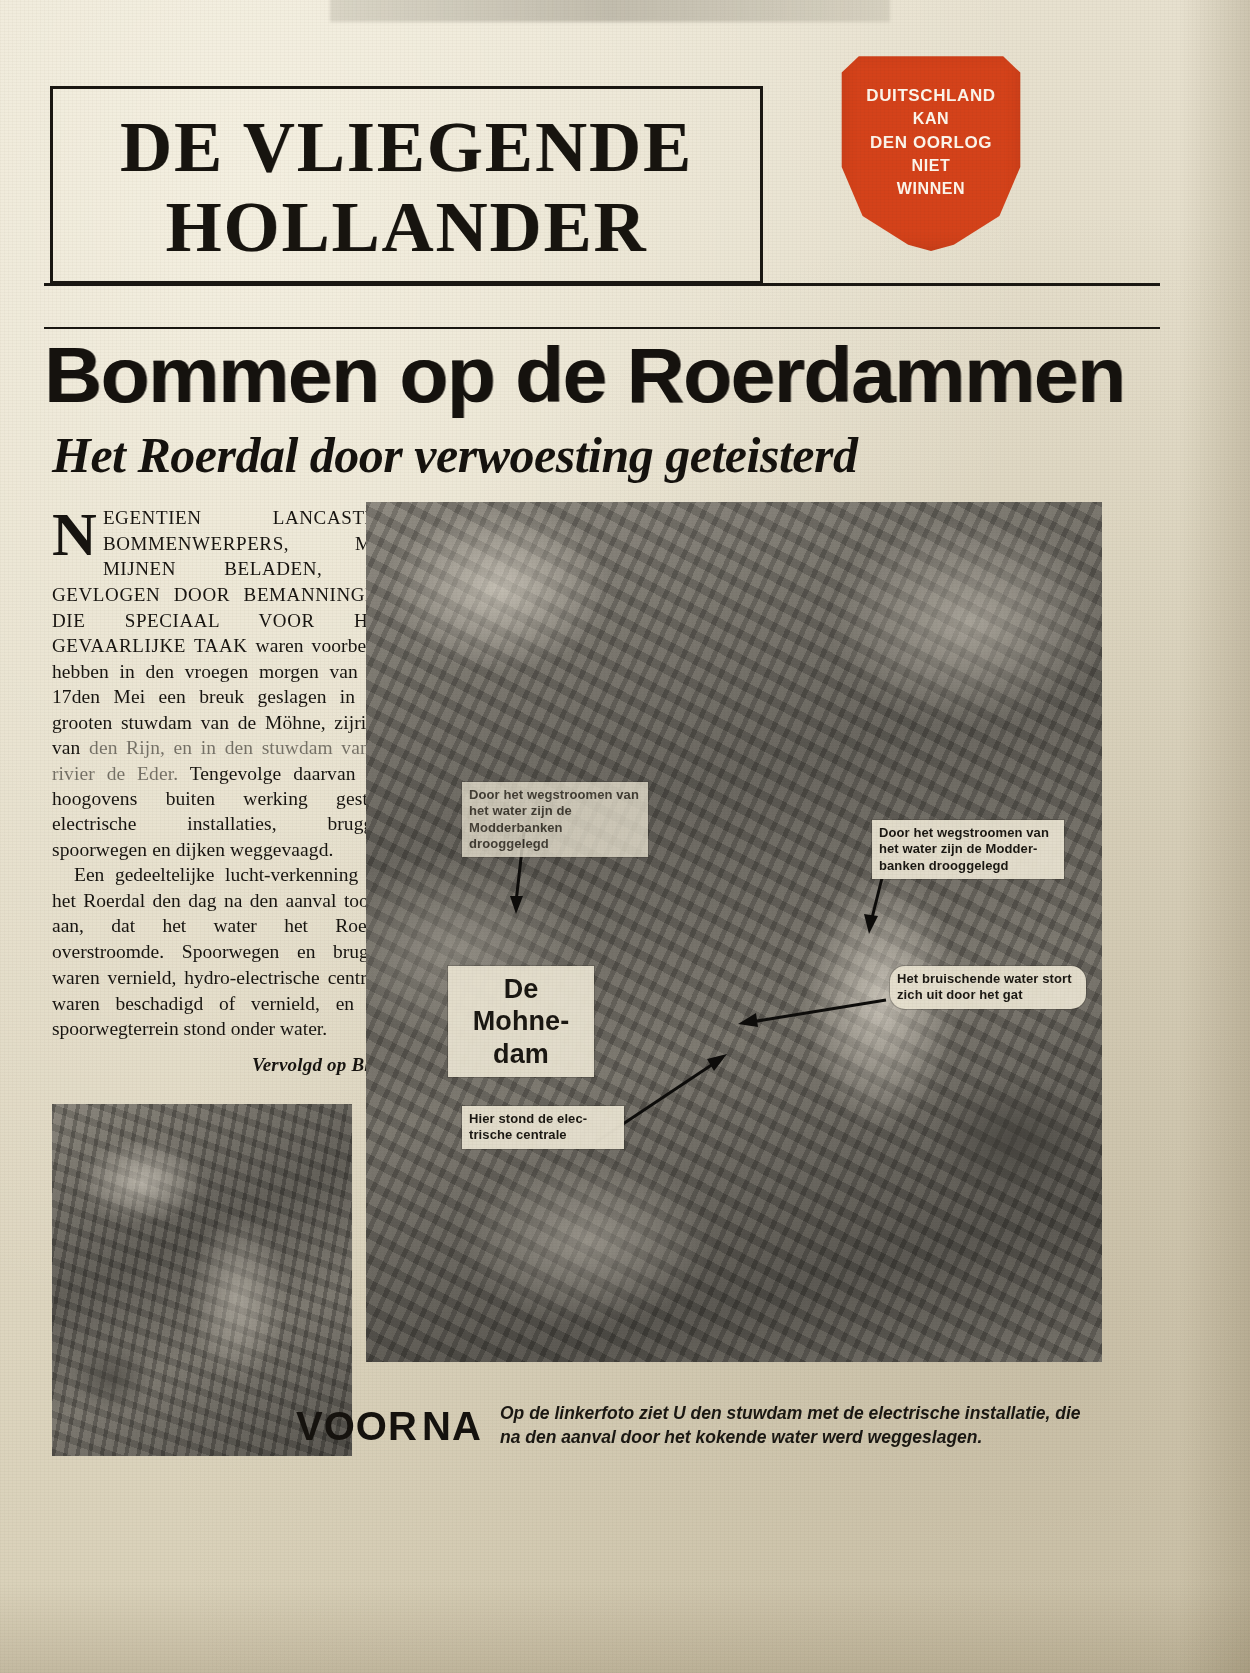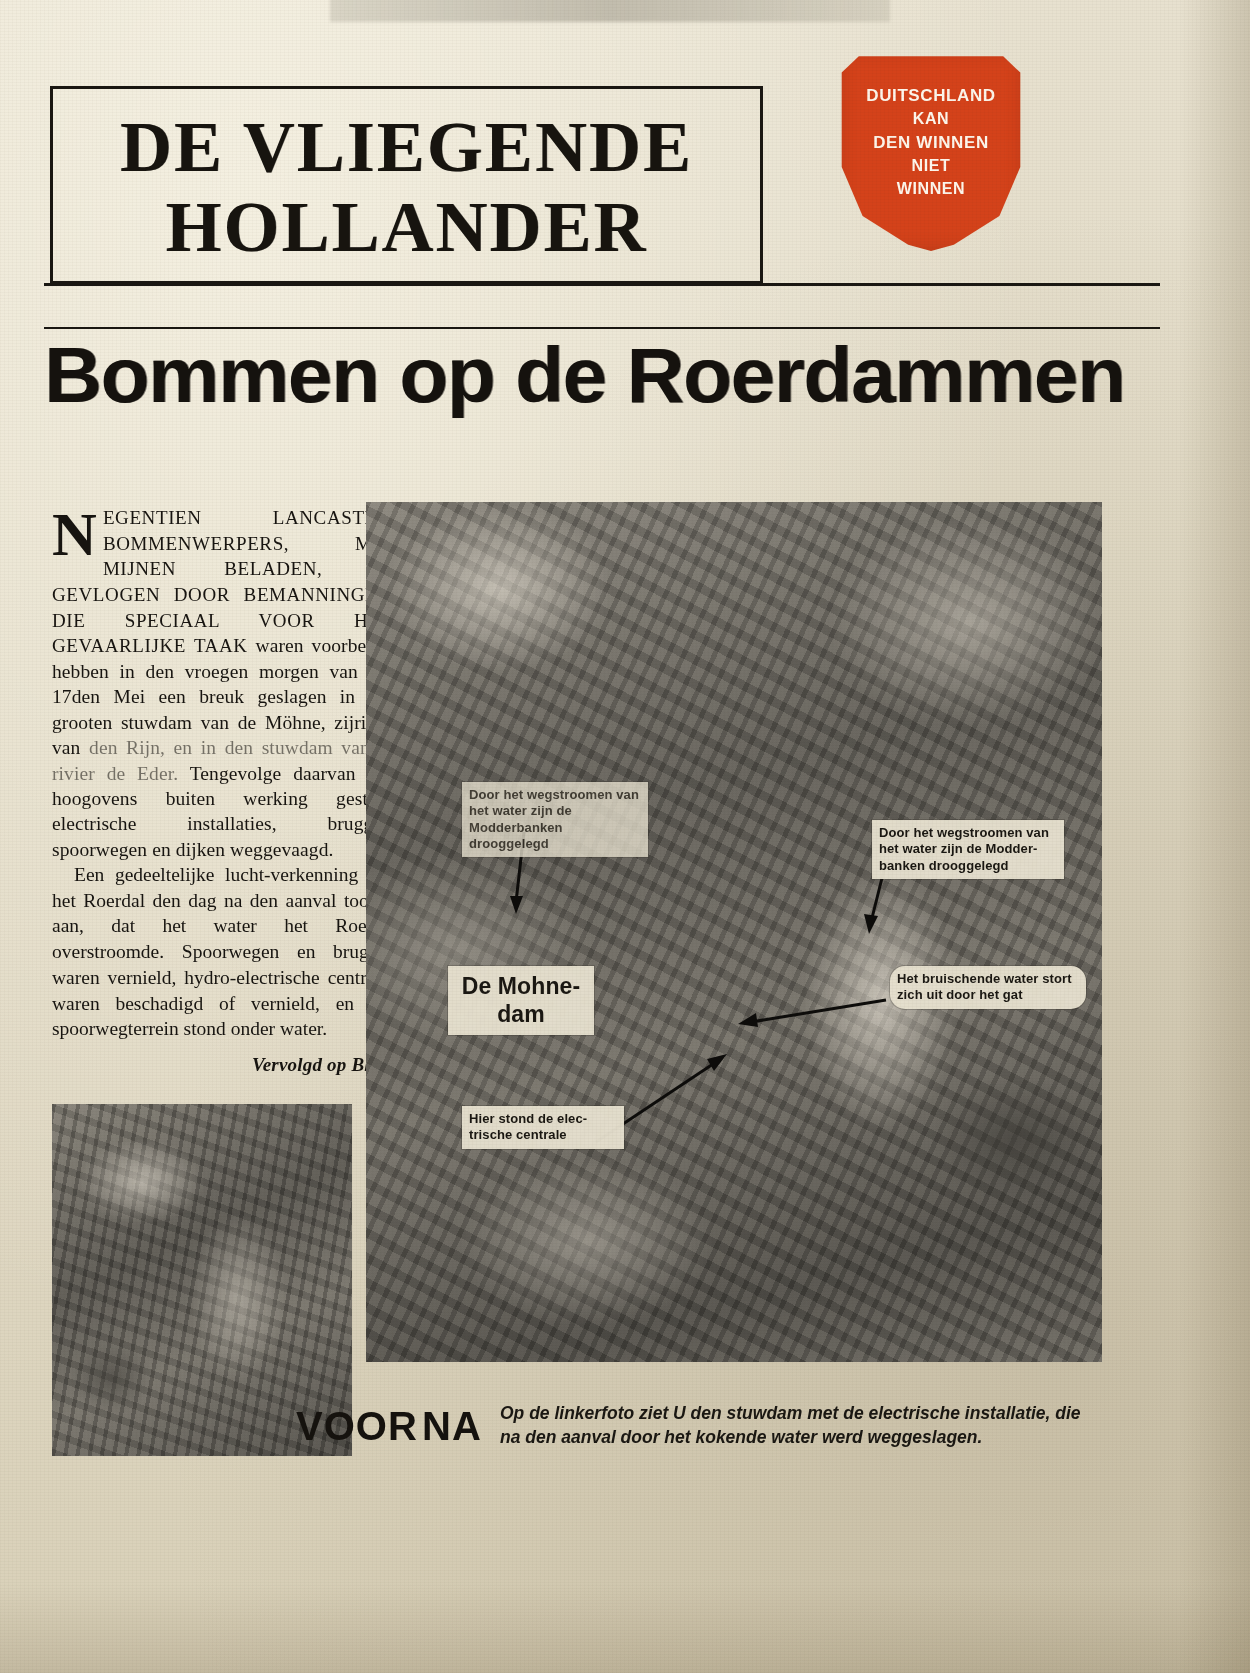--- a/index.html
+++ b/index.html
@@ -266,21 +266,21 @@
     font-family: "Liberation Sans", sans-serif;
     font-weight: bold;
     font-size: 13px;
     line-height: 1.25;
     padding: 5px 7px;
     box-shadow: 0 0 0 1px rgba(40,36,28,0.25);
     letter-spacing: .1px;
     opacity: .96;
   }
   .callout.big {
-    font-size: 23px;
+    font-size: 27px;
     line-height: 1.2;
     padding: 7px 10px;
     text-align: center;
   }
   .callout.faint { opacity: .78; color: #3a352b; }
   .arrow-svg { position: absolute; overflow: visible; }
 
   
   .voor {
     position: absolute;
@@ -350,30 +350,31 @@
       <div class="mast-line mast-line1">DE VLIEGENDE</div>
       <div class="mast-line mast-line2">HOLLANDER</div>
     </div>
   </div>
 
   <div class="crest">
     <div class="crest-shape"></div>
     <div class="crest-text">
       <div class="l1">DUITSCHLAND</div>
       <div class="l2">KAN</div>
-      <div class="l3">DEN  WINNEN</div>
+      <div class="l3">DEN  OORLOG</div>
       <div class="l4">NIET</div>
       <div class="l5">WINNEN</div>
     </div>
   </div>
 
   <div class="rule-top"></div>
   <div class="rule-under"></div>
 
   <div class="headline">Bommen op de Roerdammen</div>
+  <div class="subhead">Het Roerdal door verwoesting geteisterd</div>
 
   <div class="col-left">
     <div class="lede">
       <span class="dropcap">N</span><span class="caps">EGENTIEN LANCASTER-BOMMENWERPERS, MET MIJNEN BELADEN, EN GEVLOGEN DOOR BEMANNINGEN, DIE SPECIAAL VOOR HUN GEVAARLIJKE TAAK</span>
       <span>waren voorbereid hebben in den vroegen morgen van den 17den Mei een breuk geslagen in den grooten stuwdam van de Möhne, zijrivier van</span>
       <span class="faded">den Rijn, en in den stuwdam van de rivier de Eder.</span>
       <span>Tengevolge daarvan zijn hoogovens buiten werking gesteld, electrische installaties, bruggen, spoorwegen en dijken weggevaagd.</span>
     </div>
     <p class="body-p">Een gedeeltelijke lucht-verkenning van het Roerdal den dag na den aanval toonde aan, dat het water het Roerdal overstroomde. Spoorwegen en bruggen waren vernield, hydro-electrische centrales waren beschadigd of vernield, en een spoorwegterrein stond onder water.</p>
     <div class="jump">Vervolgd op Blz. 4</div>

